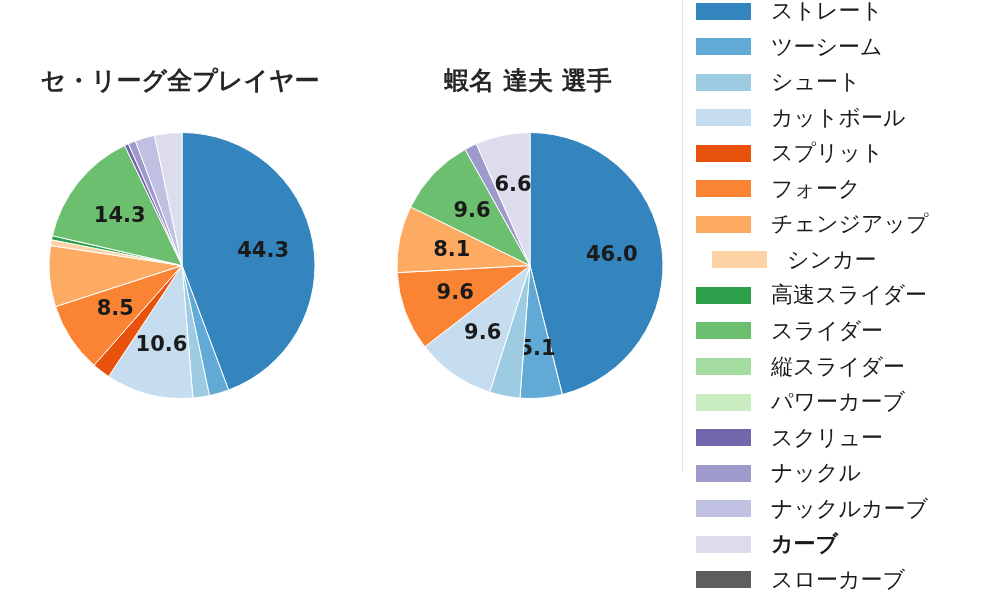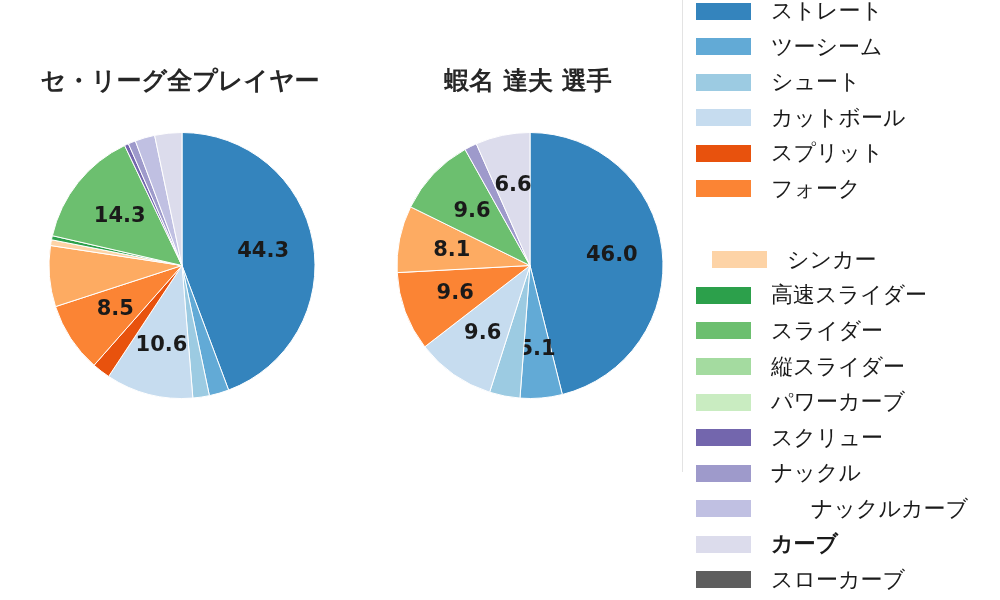--- a/index.html
+++ b/index.html
@@ -164,20 +164,24 @@
         <div class="legend-label">カットボール</div>
       </div>
       <div class="legend-item" style="top: 138.2px;">
         <div class="legend-swatch" style="background: rgb(232, 82, 13);"></div>
         <div class="legend-label">スプリット</div>
       </div>
       <div class="legend-item" style="top: 173.75px;">
         <div class="legend-swatch" style="background: rgb(251, 132, 52);"></div>
         <div class="legend-label">フォーク</div>
       </div>
+      <div class="legend-item" style="top: 209.3px;">
+        <div class="legend-swatch" style="background: rgb(253, 171, 98);"></div>
+        <div class="legend-label">チェンジアップ</div>
+      </div>
       <div class="legend-item" style="top: 244.85px; padding-left: 16px;">
         <div class="legend-swatch" style="background: rgb(253, 211, 166);"></div>
         <div class="legend-label">シンカー</div>
       </div>
       <div class="legend-item" style="top: 280.4px;">
         <div class="legend-swatch" style="background: rgb(44, 160, 75);"></div>
         <div class="legend-label">高速スライダー</div>
       </div>
       <div class="legend-item" style="top: 315.95px;">
         <div class="legend-swatch" style="background: rgb(108, 191, 111);"></div>
@@ -192,21 +196,21 @@
         <div class="legend-label">パワーカーブ</div>
       </div>
       <div class="legend-item" style="top: 422.6px;">
         <div class="legend-swatch" style="background: rgb(115, 102, 173);"></div>
         <div class="legend-label">スクリュー</div>
       </div>
       <div class="legend-item" style="top: 458.15px;">
         <div class="legend-swatch" style="background: rgb(158, 154, 203);"></div>
         <div class="legend-label">ナックル</div>
       </div>
-      <div class="legend-item" style="top: 493.7px; gap: 40px;">
+      <div class="legend-item" style="top: 493.7px;">
         <div class="legend-swatch" style="background: rgb(192, 192, 226);"></div>
         <div class="legend-label">ナックルカーブ</div>
       </div>
       <div class="legend-item" style="top: 529.25px; font-weight: bold;">
         <div class="legend-swatch" style="background: rgb(220, 220, 236);"></div>
         <div class="legend-label">カーブ</div>
       </div>
       <div class="legend-item" style="top: 564.8px;">
         <div class="legend-swatch" style="background: rgb(94, 94, 94);"></div>
         <div class="legend-label">スローカーブ</div>

